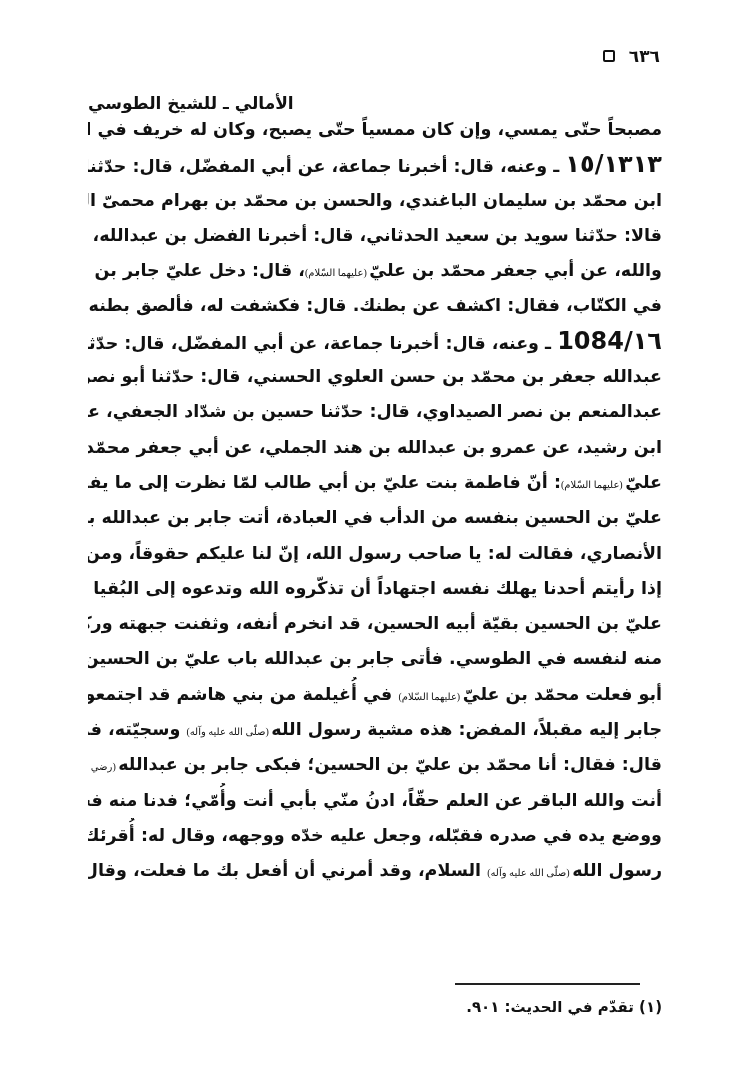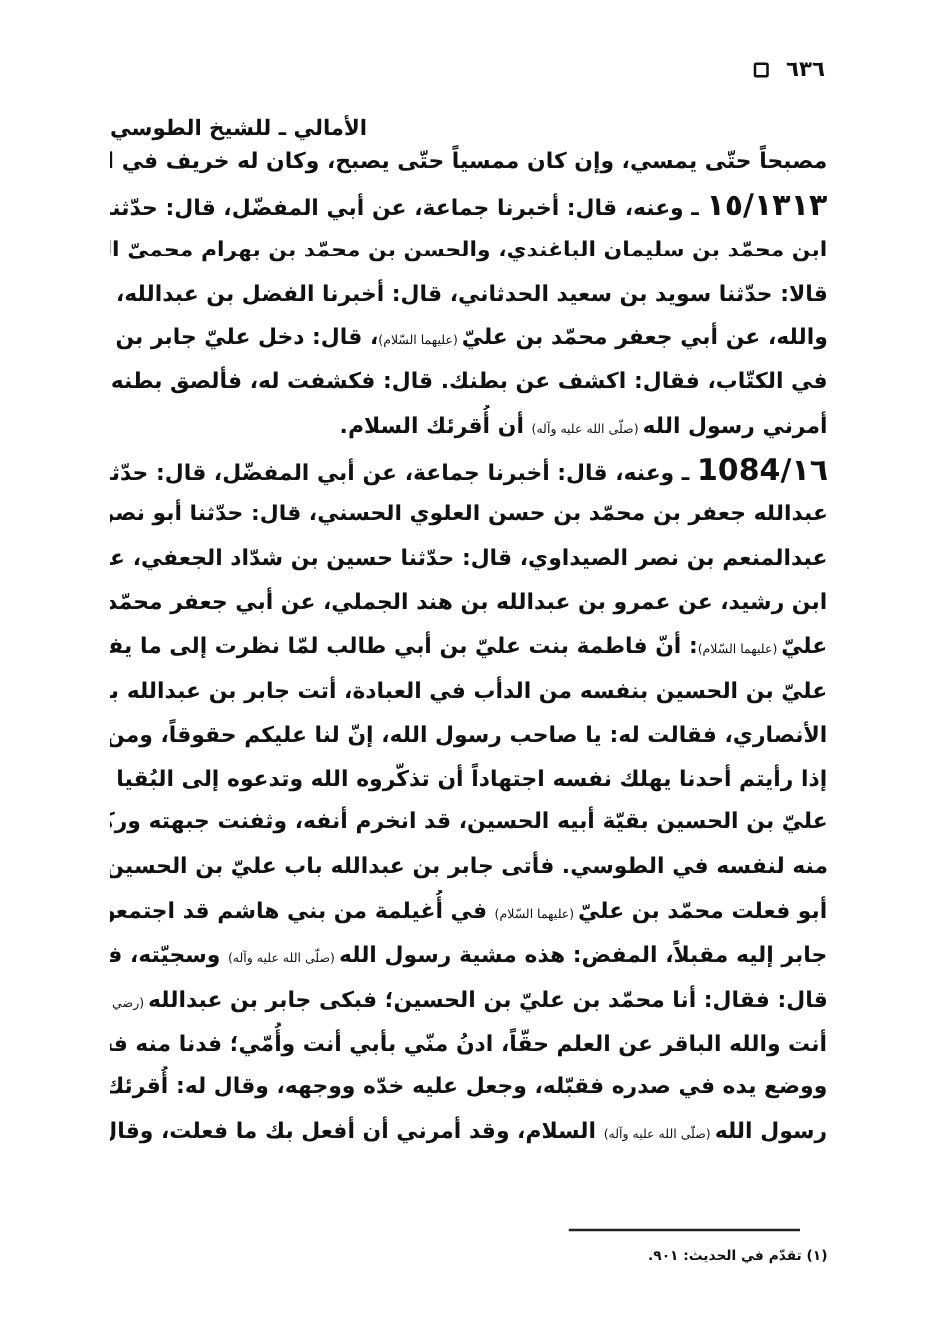--- a/index.html
+++ b/index.html
@@ -73,37 +73,38 @@
   .line.last {
     text-align-last: right;
   }
   .line .num {
     font-size: 24px;
     font-weight: bold;
   }
   .line .honorific {
     font-size: 10px;
     font-weight: normal;
+    font-family: Liberation Serif, serif;
   }
   .footnote-rule {
     position: absolute;
     top: 983px;
     left: 455px;
     width: 185px;
     height: 0;
     border-top: 2px solid #222;
   }
   .footnote {
     position: absolute;
     top: 998px;
     left: 300px;
     width: 362px;
     direction: rtl;
     text-align: right;
-    font-size: 11px;
+    font-size: 15px;
     font-weight: bold;
   }
 </style>
 </head>
 <body>
 
 <div class="page-header">
   <div class="page-number">
     <span>٦٣٦</span>
     <span class="page-box-icon"></span>
@@ -111,21 +112,20 @@
   <div class="book-title">الأمالي ـ للشيخ الطوسي</div>
 </div>
 
 <div class="body-text" id="body-text">
     <div class="line last"><span>مصبحاً حتّى يمسي، وإن كان ممسياً حتّى يصبح، وكان له خريف في الجنّة</span></div>
     <div class="line"><span class="num">١٥/١٣١٣</span><span> ـ وعنه، قال: أخبرنا جماعة، عن أبي المفضّل، قال: حدّثنا محمّد</span></div>
     <div class="line"><span>ابن محمّد بن سليمان الباغندي، والحسن بن محمّد بن بهرام محمىّ المخرّمي البزّاز،</span></div>
     <div class="line"><span>قالا: حدّثنا سويد بن سعيد الحدثاني، قال: أخبرنا الفضل بن عبدالله، عن أبان بن</span></div>
     <div class="line"><span>والله، عن أبي جعفر محمّد بن عليّ</span><span class="honorific"> (عليهما السّلام)</span><span>، قال: دخل عليّ جابر بن عبدالله وأنا</span></div>
     <div class="line"><span>في الكتّاب، فقال: اكشف عن بطنك. قال: فكشفت له، فألصق بطنه ببطني، وقال:</span></div>
-    <div class="line last"><span>أمرني رسول الله</span><span class="honorific"> (صلّى الله عليه وآله)</span><span> أن أُقرئك السلام.</span></div>
     <div class="line"><span class="num">١٦/1084</span><span> ـ وعنه، قال: أخبرنا جماعة، عن أبي المفضّل، قال: حدّثنا أبو</span></div>
     <div class="line"><span>عبدالله جعفر بن محمّد بن حسن العلوي الحسني، قال: حدّثنا أبو نصر أحمد بن</span></div>
     <div class="line"><span>عبدالمنعم بن نصر الصيداوي، قال: حدّثنا حسين بن شدّاد الجعفي، عن أبيه شدّاد</span></div>
     <div class="line"><span>ابن رشيد، عن عمرو بن عبدالله بن هند الجملي، عن أبي جعفر محمّد بن</span></div>
     <div class="line"><span>عليّ</span><span class="honorific"> (عليهما السّلام)</span><span>: أنّ فاطمة بنت عليّ بن أبي طالب لمّا نظرت إلى ما يفعل ابن أخيها</span></div>
     <div class="line"><span>عليّ بن الحسين بنفسه من الدأب في العبادة، أتت جابر بن عبدالله بن عمرو بن حزام</span></div>
     <div class="line"><span>الأنصاري، فقالت له: يا صاحب رسول الله، إنّ لنا عليكم حقوقاً، ومن حقّنا عليكم أن</span></div>
     <div class="line"><span>إذا رأيتم أحدنا يهلك نفسه اجتهاداً أن تذكّروه الله وتدعوه إلى البُقيا على نفسه، وهذا</span></div>
     <div class="line"><span>عليّ بن الحسين بقيّة أبيه الحسين، قد انخرم أنفه، وثفنت جبهته وركبتاه وراحتاه دأباً</span></div>
     <div class="line"><span>منه لنفسه في الطوسي. فأتى جابر بن عبدالله باب عليّ بن الحسين</span><span class="honorific"> (عليهما السّلام)</span></div>

